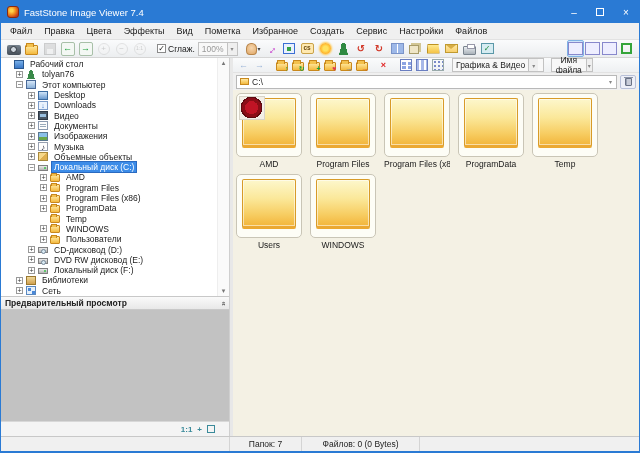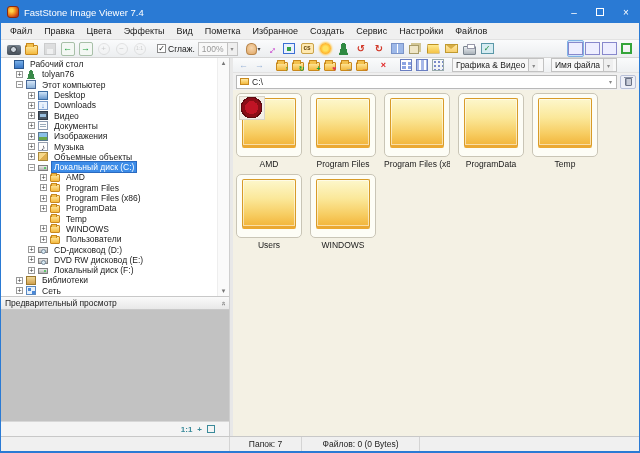--- a/index.html
+++ b/index.html
@@ -103,21 +103,21 @@
   .ti-cd{background:linear-gradient(#ececec,#b4b4b4);border:1px solid #808080;height:6px;margin-top:2px;}
   .ti-cd::after{content:"";position:absolute;left:2px;top:1px;width:3px;height:3px;border-radius:50%;background:#d8e8f0;border:1px solid #789;}
   .ti-library{background:linear-gradient(#f0d898,#cfa050);border:1px solid #9a7830;}
   .ti-network{background:#e6f0fa;border:1px solid #5a88c0;}
   .ti-network::after{content:"";position:absolute;left:1px;top:1px;width:3px;height:3px;background:#4a88d8;box-shadow:4px 3px 0 #4a88d8;}
   .ti-folder{background:linear-gradient(#ffe9a2,#f3b93e);border:1px solid #c8881d;height:8px;margin-top:1px;border-radius:1px;}
   .ti-folder::before{content:"";position:absolute;top:-2px;left:0;width:4px;height:2px;background:#f3c14e;border:1px solid #c8881d;border-bottom:none;}
   .vscroll{width:12px;flex:none;display:flex;flex-direction:column;justify-content:space-between;align-items:center;background:#fafafa;border-left:1px solid #eee;padding:1px 0;font-size:7px;color:#777;}
 
   
-  .pv-header{height:14px;flex:none;background:linear-gradient(#fafafa,#e8e8e8);border-top:1px solid #c8c8c8;border-bottom:1px solid #c8c8c8;display:flex;align-items:center;font-size:8.5px;color:#222;padding:0 4px;}
+  .pv-header{height:14px;flex:none;background:linear-gradient(#fafafa,#e8e8e8);border-top:1px solid #c8c8c8;border-bottom:1px solid #c8c8c8;display:flex;align-items:center;font-size:8.5px;color:#222;padding:0 4px;font-weight:bold;}
   .pv-collapse{margin-left:auto;transform:rotate(-90deg);font-size:8px;color:#555;}
   .pv-body{height:112px;flex:none;background:#c2c2c2;border-bottom:1px solid #d8d8d8;}
   .pv-bar{height:14px;flex:none;background:#f4f4f4;display:flex;align-items:center;justify-content:flex-end;gap:5px;padding-right:14px;color:#3a8a9a;font-size:8px;font-weight:bold;}
   .pv-fit{width:8px;height:8px;border:1.5px solid #3a8a9a;}
 
   
   .ftoolbar{height:15px;flex:none;background:linear-gradient(#fafbfc,#eef0f2);display:flex;align-items:center;padding:0 3px;gap:1px;border-bottom:1px solid #e2e2e2;}
   .ftoolbar .tbtn{height:14px;min-width:15px;}
   .ftoolbar .icn{width:12px;height:12px;font-size:9px;}
   .ftoolbar .ic-folder{width:12px;height:9px;}
@@ -479,21 +479,21 @@
           </span>
           <span class="tbtn">
             <span class="icn ic-listgrid"></span>
           </span>
           <span class="sep"></span>
           <span class="combo enabled" style="width: 92px;">
             <span class="cval">Графика &amp; Видео</span>
             <span class="cbtn">▾</span>
           </span>
           <span class="sep"></span>
-          <span class="combo enabled" style="width: 66px;">
+          <span class="combo enabled" style="width: 42px; text-align: center;">
             <span class="cval">Имя файла</span>
             <span class="cbtn">▾</span>
           </span>
         </div>
       <div class="addressrow">
         <div class="addressbar">
           <span class="mini-folder"></span>
           <span>C:\</span>
           <span class="adrop">▾</span>
         </div>

